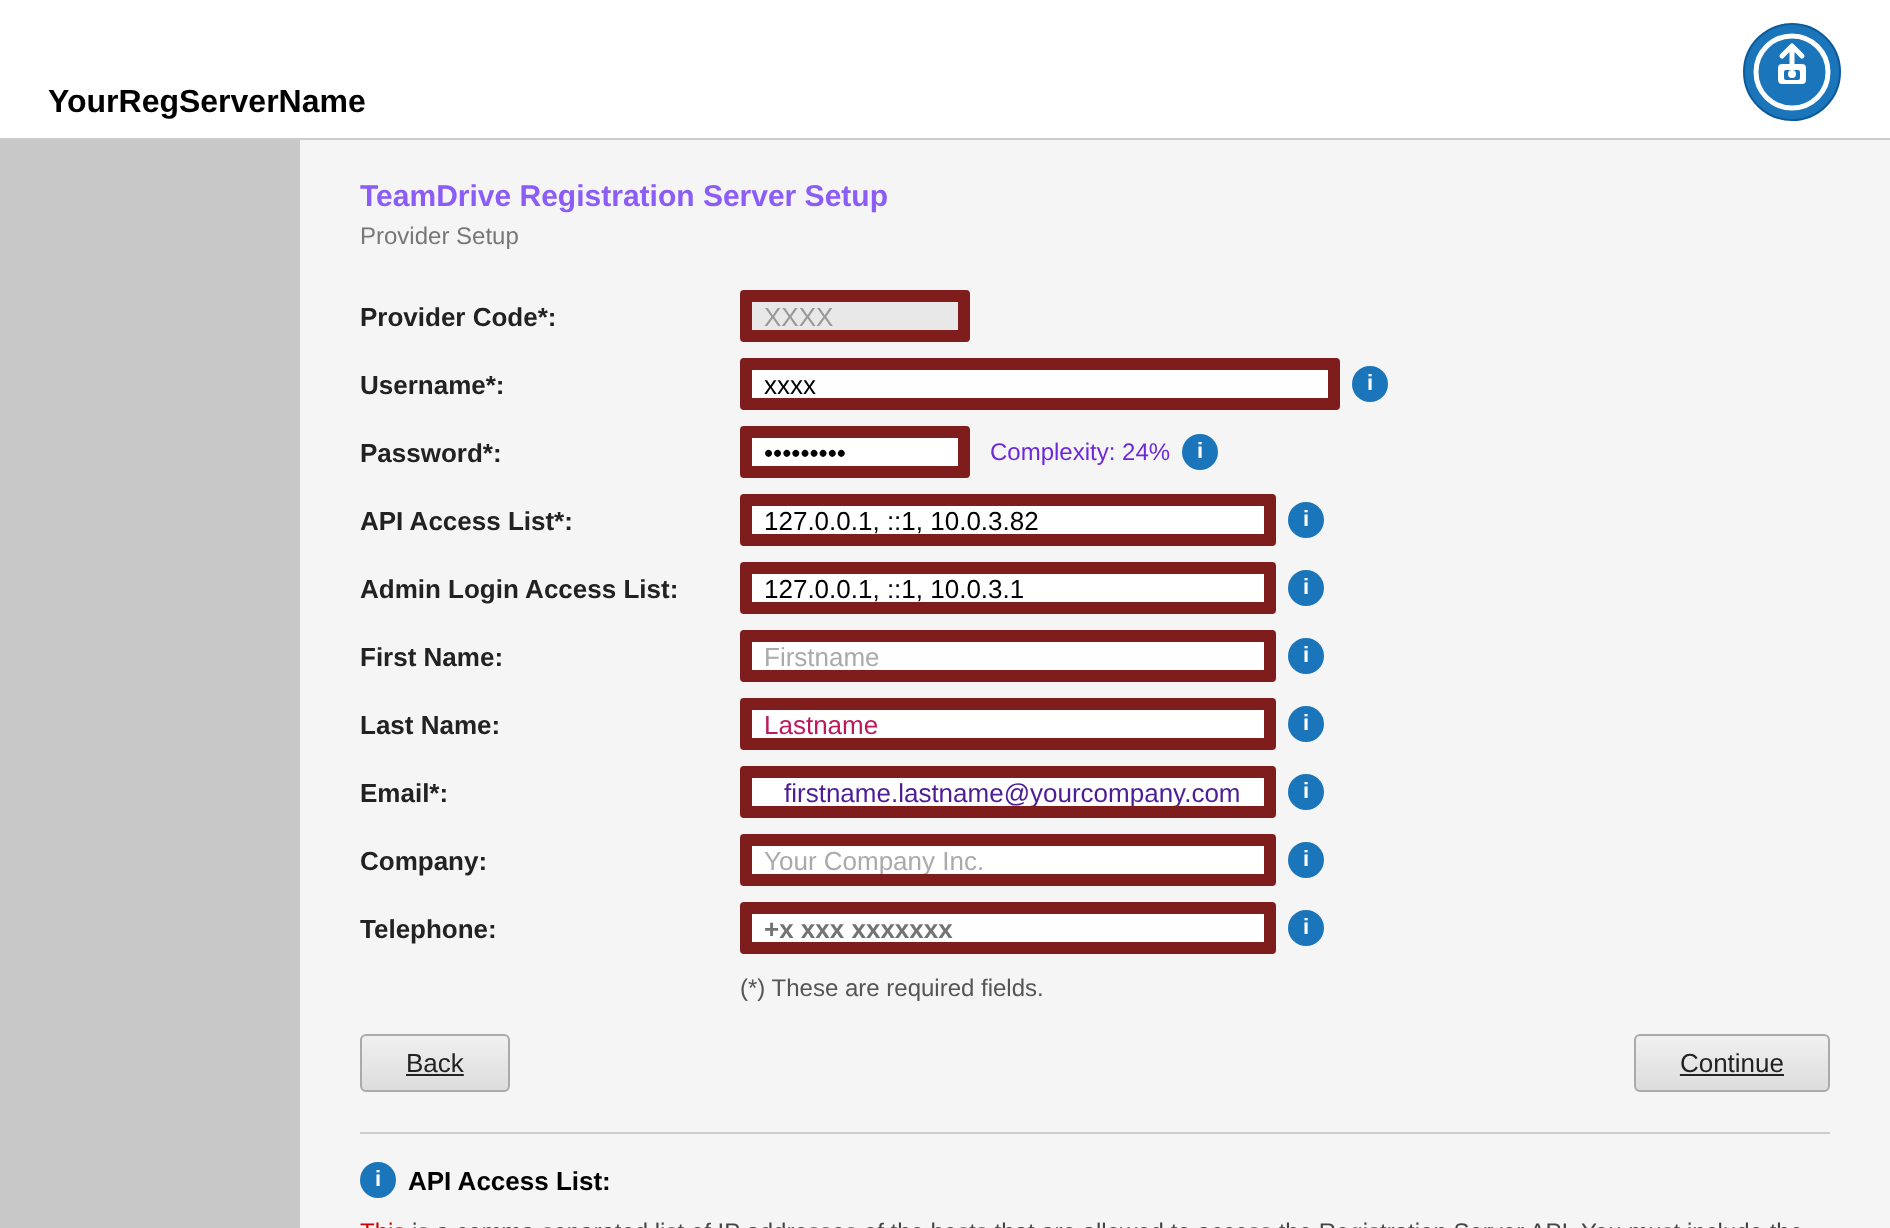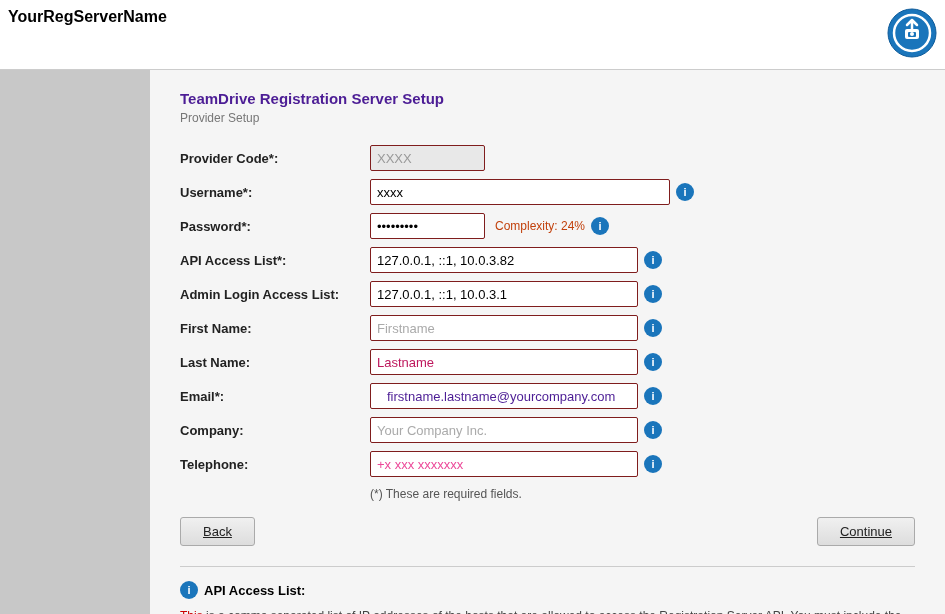--- a/index.html
+++ b/index.html
@@ -10,23 +10,23 @@
       width: 945px;
       height: 614px;
       overflow: hidden;
     }
 
     
     .header {
       background: #ffffff;
       border-bottom: 1px solid #ccc;
       display: flex;
-      align-items: flex-start;
+      align-items: flex-end;
       justify-content: space-between;
-      padding: 8px 8px;
+      padding: 8px 24px;
       height: 70px;
     }
     .header-title {
       font-size: 16px;
       font-weight: bold;
       color: #000;
     }
     .header-logo {
       display: flex;
       align-items: center;
@@ -69,21 +69,21 @@
       background: #f5f5f5;
       flex: 1;
       padding: 20px 30px;
       overflow-y: auto;
     }
 
     
     .page-title {
       font-size: 15px;
       font-weight: bold;
-      color: #4c1d95;
+      color: #8b5cf6;
       margin-bottom: 4px;
     }
     .page-subtitle {
       font-size: 12px;
       color: #777;
       margin-bottom: 20px;
     }
     .form-row {
       display: flex;
       align-items: center;
@@ -95,21 +95,21 @@
       flex-shrink: 0;
       color: #222;
       font-size: 13px;
     }
     .form-input-wrap {
       display: flex;
       align-items: center;
       gap: 6px;
     }
     input[type="text"], input[type="password"] {
-      border: 1px solid #7f1d1d;
+      border: 6px solid #7f1d1d;
       background: #fff;
       padding: 4px 6px;
       font-size: 13px;
       border-radius: 2px;
       height: 26px;
     }
     .input-short {
       width: 115px;
     }
     .input-medium {
@@ -127,21 +127,21 @@
       font-size: 11px;
       font-weight: bold;
       display: flex;
       align-items: center;
       justify-content: center;
       cursor: pointer;
       flex-shrink: 0;
     }
     .complexity-text {
       font-size: 12px;
-      color: #c2410c;
+      color: #6d28d9;
       margin-left: 4px;
     }
     .required-note {
       color: #555;
       font-size: 12px;
       margin: 10px 0 16px 190px;
     }
 
     
     .buttons-row {
@@ -293,21 +293,21 @@
       <div class="form-label">Company:</div>
       <div class="form-input-wrap">
         <input type="text" class="input-long" style="color: rgb(170, 170, 170);" value="Your Company Inc.">
         <div class="info-icon">i</div>
       </div>
     </div>
 
     <div class="form-row">
       <div class="form-label">Telephone:</div>
       <div class="form-input-wrap">
-        <input type="text" class="input-long" style="color: #ec4899;" value="+x xxx xxxxxxx">
+        <input type="text" class="input-long" style="color: #737373; font-weight: bold;" value="+x xxx xxxxxxx">
         <div class="info-icon">i</div>
       </div>
     </div>
 
     <div class="required-note">(*) These are required fields.</div>
 
     <div class="buttons-row">
       <button class="btn btn-back">Back</button>
       <button class="btn btn-continue">Continue</button>
     </div>

